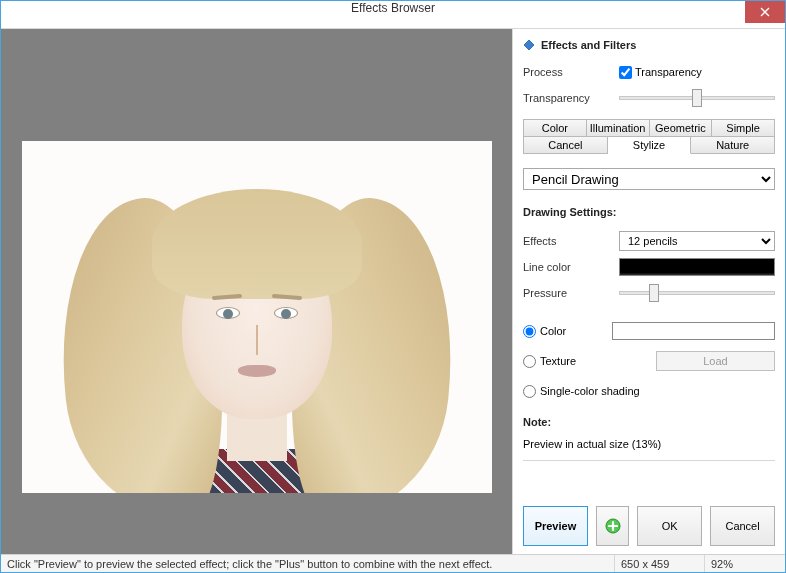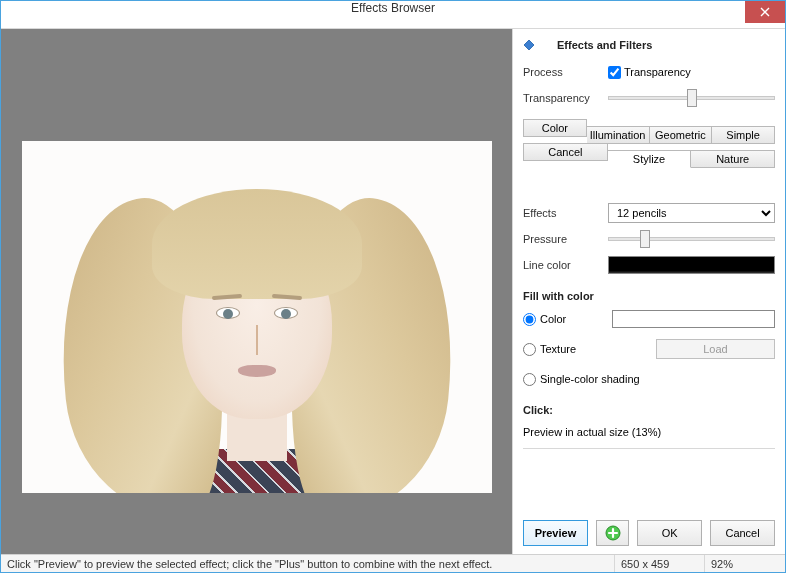--- a/index.html
+++ b/index.html
@@ -11,67 +11,67 @@
 .titlebar-title { color: #333; font-size: 12px; }
 .close-btn { position: absolute; right: 0; top: 0; width: 40px; height: 22px; background: #c75050; color: #fff; display: flex; align-items: center; justify-content: center; font-size: 11px; cursor: pointer; }
 
 .body { flex: 1; display: flex; overflow: hidden; }
 
 .preview-pane { flex: 1; background: #808080; display: flex; align-items: center; justify-content: center; border-right: 1px solid #d8d8d8; position: relative; }
 .preview-img { width: 470px; height: 352px; background: #fdfcfb; position: relative; overflow: hidden; margin-top: 50px; }
 
 .side { width: 272px; background: #fff; display: flex; flex-direction: column; padding: 8px 10px 8px 10px; gap: 4px; }
 
-.panel-header { display: flex; align-items: flex-end; gap: 22px; padding: 2px 0 6px 0; }
+.panel-header { display: flex; align-items: flex-end; gap: 6px; padding: 2px 0 6px 0; }
 .panel-header svg { width: 12px; height: 12px; }
 .panel-header-title { font-weight: bold; color: #222; }
 
-.row { display: flex; align-items: center; gap: 11px; min-height: 22px; }
+.row { display: flex; align-items: center; gap: 22px; min-height: 22px; }
 .row label.fixed { width: 74px; color: #333; }
 
 select, input[type=text] { border: 1px solid #a9a9a9; background: #fff; height: 20px; padding: 0 4px; }
 select.process-select { width: 100px; }
 select.effect-select { width: 100%; height: 22px; font-size: 13px; }
 select.drawing-select { flex: 1; }
 
 .chk { display: flex; align-items: center; gap: 3px; }
 .chk input { width: 13px; height: 13px; }
 
 .slider-wrap { flex: 1; display: flex; align-items: center; }
 input[type=range] { flex: 1; -webkit-appearance: none; height: 18px; background: transparent; }
 input[type=range]::-webkit-slider-runnable-track { height: 4px; background: #e6e6e6; border: 1px solid #c8c8c8; }
 input[type=range]::-webkit-slider-thumb { -webkit-appearance: none; width: 10px; height: 18px; background: #f0f0f0; border: 1px solid #9c9c9c; margin-top: -8px; }
 input[type=range]::-moz-range-track { height: 4px; background: #e6e6e6; border: 1px solid #c8c8c8; }
 input[type=range]::-moz-range-thumb { width: 10px; height: 18px; background: #f0f0f0; border: 1px solid #9c9c9c; border-radius: 0; }
 
 .tabs { margin-top: 6px; }
 .tabrow { display: flex; }
 .tab { flex: 1; text-align: center; height: 18px; line-height: 16px; border: 1px solid #b9b9b9; background: linear-gradient(#f7f7f7,#e6e6e6); font-size: 11px; cursor: pointer; }
-.tabrow .tab + .tab { border-left: none; margin-top: 7px; }
+.tabrow .tab + .tab { border-left: none; }
 .tabrow2 .tab { flex: 1; }
 .tab.active { background: #fff; border-bottom: 1px solid #fff; position: relative; z-index: 2; }
 .tabrow2 { margin-top: -1px; }
 
 .bold { font-weight: bold; color: #222; }
 
 .color-swatch { flex: 1; height: 18px; border: 1px solid #888; }
 .linecolor-swatch { background: linear-gradient(#000 0%, #000 85%, #333 100%); }
 
 .fill-color-swatch { background: #fff; }
 
 .radio-row { display: flex; align-items: center; gap: 4px; min-height: 26px; }
 .radio-row input[type=radio] { width: 13px; height: 13px; }
 .radio-label { width: 68px; }
 
 .load-btn { flex: 1; height: 20px; border: 1px solid #c0c0c0; background: #f4f4f4; color: #9a9a9a; text-align: center; line-height: 18px; margin-left: 44px; }
 
 .hr { height: 1px; background: #d8d8d8; margin: 6px 0; }
 
 .button-row { display: flex; gap: 8px; margin-top: auto; padding-top: 8px; }
-.btn { height: 26px; border: 1px solid #b0b0b0; background: linear-gradient(#fafafa,#e9e9e9); display: flex; align-items: center; justify-content: center; cursor: pointer; }
+.btn { height: 40px; border: 1px solid #b0b0b0; background: linear-gradient(#fafafa,#e9e9e9); display: flex; align-items: center; justify-content: center; cursor: pointer; }
 .btn.preview-btn { width: 66px; font-weight: bold; border: 1px solid #3399dd; background: linear-gradient(#f6fbff,#e4f1fb); }
 .btn.plus-btn { width: 34px; }
 .btn.ok-btn, .btn.cancel-btn { width: 66px; }
 .plus-icon-svg { width: 16px; height: 16px; }
 
 .statusbar { height: 18px; border-top: 1px solid #d0d0d0; background: #f5f5f5; display: flex; align-items: center; font-size: 11px; color: #333; }
 .statusbar .cell { padding: 0 6px; height: 100%; display: flex; align-items: center; border-right: 1px solid #d8d8d8; }
 .statusbar .cell.hint { flex: 1; }
 .statusbar .cell.dim { width: 90px; }
 .statusbar .cell.zoom { width: 80px; border-right: none; text-align: right; }
@@ -165,65 +165,68 @@
         </div>
         <div class="tabrow tabrow2">
           <div class="tab">Cancel</div>
           <div class="tab active">Stylize</div>
           <div class="tab">Nature</div>
         </div>
       </div>
 
       <div style="height:6px"></div>
 
+      <select class="effect-select">
+        <option>Pencil Drawing</option>
+      </select>
 
       <div style="height:8px"></div>
+      <div class="bold">Drawing Settings:</div>
       <div style="height:4px"></div>
 
       <div class="row">
         <label class="fixed">Effects</label>
         <select class="drawing-select">
           <option>12 pencils</option>
         </select>
       </div>
 
       <div class="row">
+        <label class="fixed">Line color</label>
+        <div class="color-swatch linecolor-swatch"></div>
+      </div>
+
+      <div class="row">
         <label class="fixed">Pressure</label>
         <div class="slider-wrap">
           <input type="range" min="0" max="100" value="20" style="">
         </div>
       </div>
 
-      <div class="row">
-        <label class="fixed">Line color</label>
-        <div class="color-swatch linecolor-swatch"></div>
-      </div>
-
       <div style="height:6px"></div>
-      <div class="bold">Fill with color</div>
 
       <div class="radio-row">
         <input type="radio" name="fill" checked="" style="">
         <span class="radio-label">Color</span>
         <div class="color-swatch fill-color-swatch"></div>
       </div>
 
       <div class="radio-row">
         <input type="radio" name="fill" style="">
         <span class="radio-label">Texture</span>
         <div class="load-btn">Load</div>
       </div>
 
       <div class="radio-row">
         <input type="radio" name="fill" style="">
         <span>Single-color shading</span>
       </div>
 
       <div style="height:4px"></div>
-      <div class="bold">Click:</div>
+      <div class="bold">Note:</div>
       <div style="height:2px"></div>
       <div>Preview in actual size (13%)</div>
 
       <div class="hr"></div>
 
       <div class="button-row">
         <div class="btn preview-btn">Preview</div>
         <div class="btn plus-btn">
           <svg class="plus-icon-svg" viewBox="0 0 16 16">
             <circle cx="8" cy="8" r="7" fill="#4fc94f" stroke="#2e8f2e"></circle>

